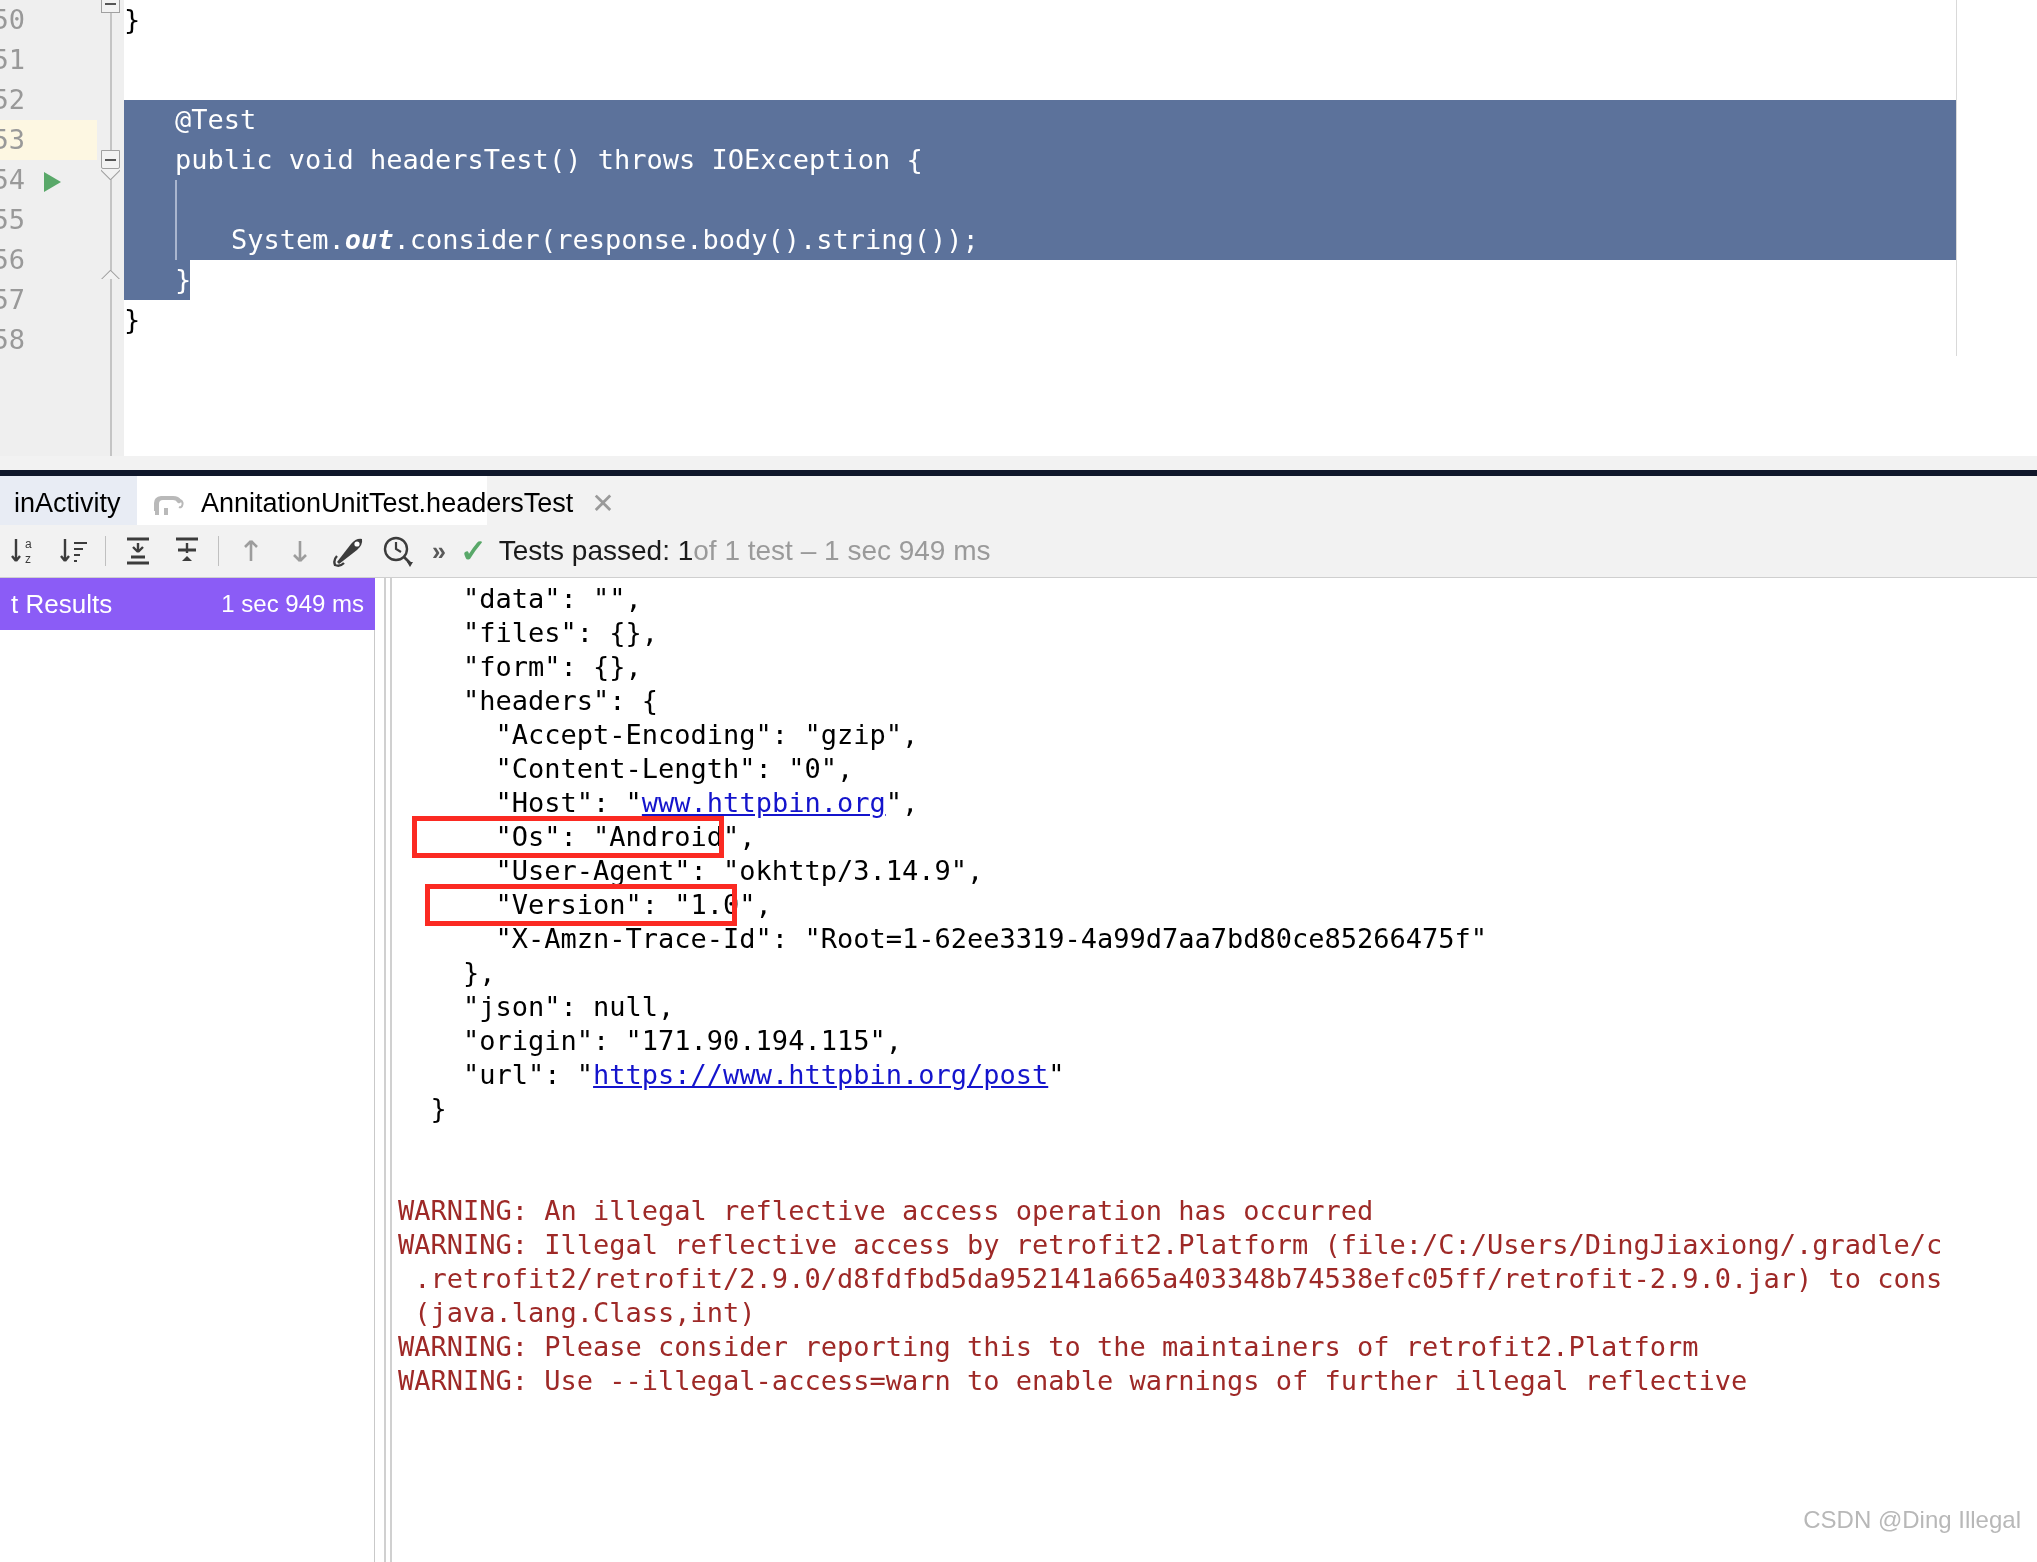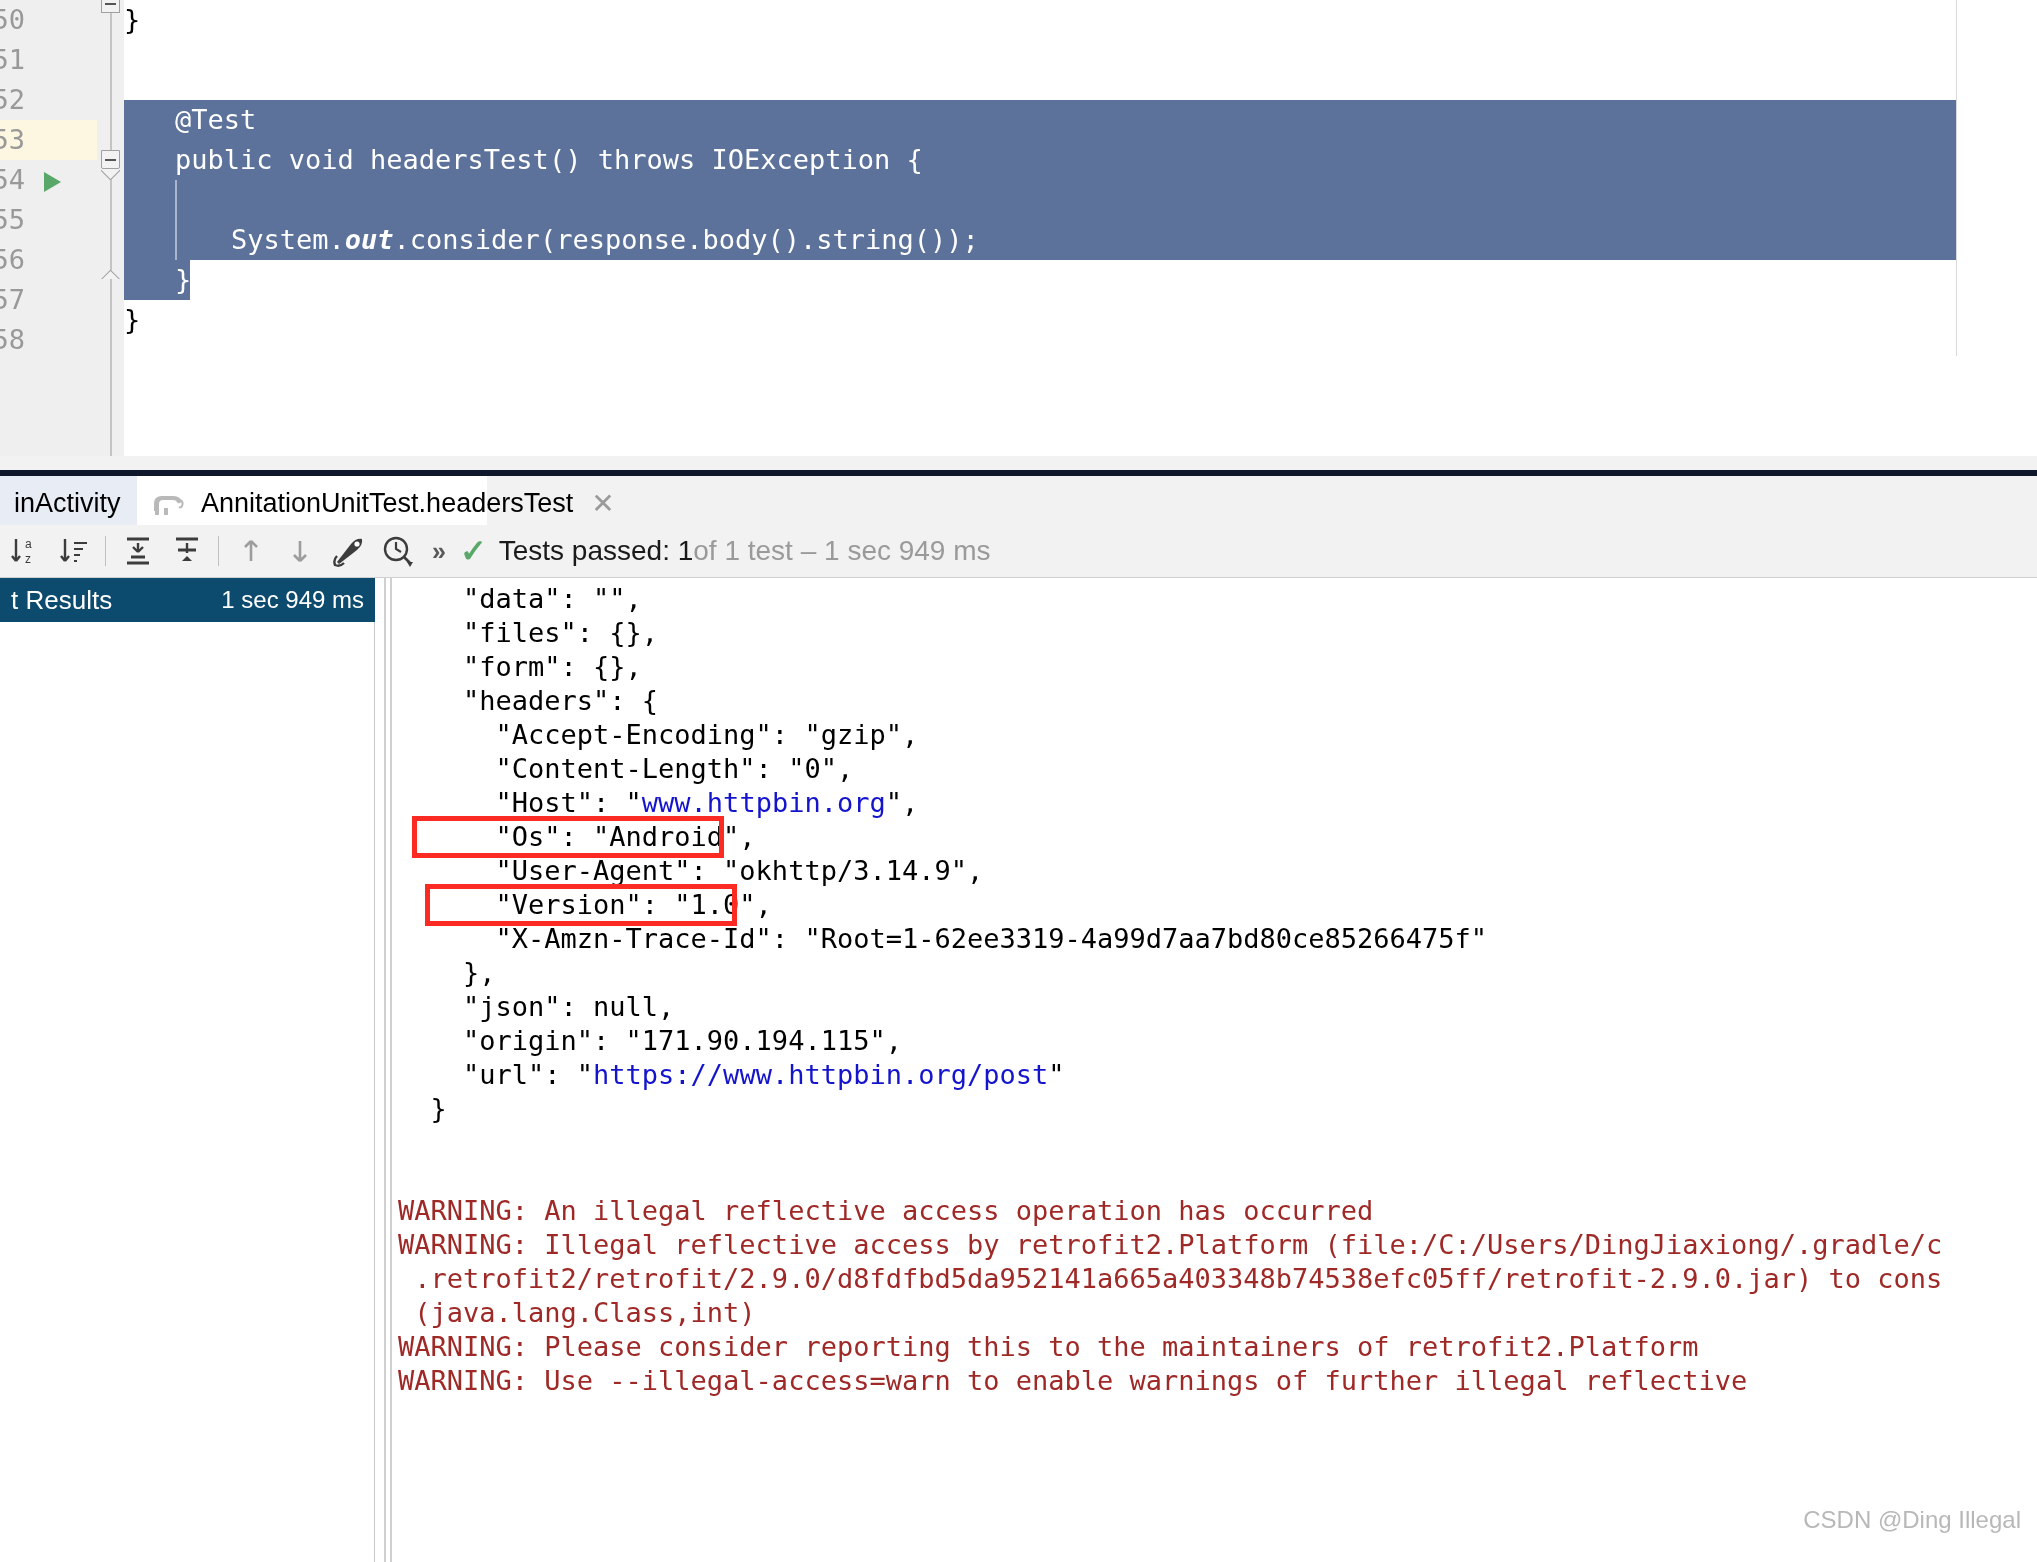--- a/index.html
+++ b/index.html
@@ -130,22 +130,22 @@
   .checkmark { color: #59a869; font-size: 32px; margin-right: 12px; font-weight: bold; }
   .status-dark { color: #1a1a1a; }
   .status-grey { color: #9a9a9a; }
 
   
   .results-panel {
     position: absolute; left: 0; top: 578px; width: 375px; height: 984px;
     background: #ffffff; border-right: 1px solid #c9c9c9;
   }
   .results-header {
-    position: absolute; left: 0; top: 0; width: 375px; height: 44px;
-    background: #0c4a6e; color: #ffffff;
+    position: absolute; left: 0; top: 0; width: 375px; height: 52px;
+    background: #8b5cf6; color: #ffffff;
     display:flex; align-items:center; justify-content: space-between;
     padding: 0 11px; font-size: 26px; white-space: nowrap;
   }
   .results-time { font-size: 24px; }
 
   
   .console {
     position: absolute; left: 376px; top: 578px;
     width: 1661px; height: 984px; background: #ffffff;
     overflow: hidden;
@@ -156,21 +156,21 @@
   }
   .console-line-l { position:absolute; left: 8px; top:0; width:2px; height:984px; background:#d0d0d0; }
   .console-line-r { position:absolute; left: 14px; top:0; width:2px; height:984px; background:#d0d0d0; }
   .console-body {
     position: absolute; left: 22px; top: 0; right: 0; bottom: 0;
     font-family: "DejaVu Sans Mono", monospace;
     font-size: 27px; line-height: 34px; color: #000000;
     white-space: pre; padding-top: 4px;
   }
   .cl { position: relative; height: 34px; white-space: pre; }
-  .lnk { color: #1414cc; }
+  .lnk { color: #1414cc; text-decoration: underline; }
   .warn { color: #9e2927; }
   .hlbox {
     position: absolute; border: 5px solid #fb2a22; background: transparent;
     pointer-events: none;
   }
 
   .watermark {
     position: absolute; right: 16px; bottom: 28px;
     font-size: 24px; color: #b8b8b8;
     font-family: "Liberation Sans", sans-serif;

